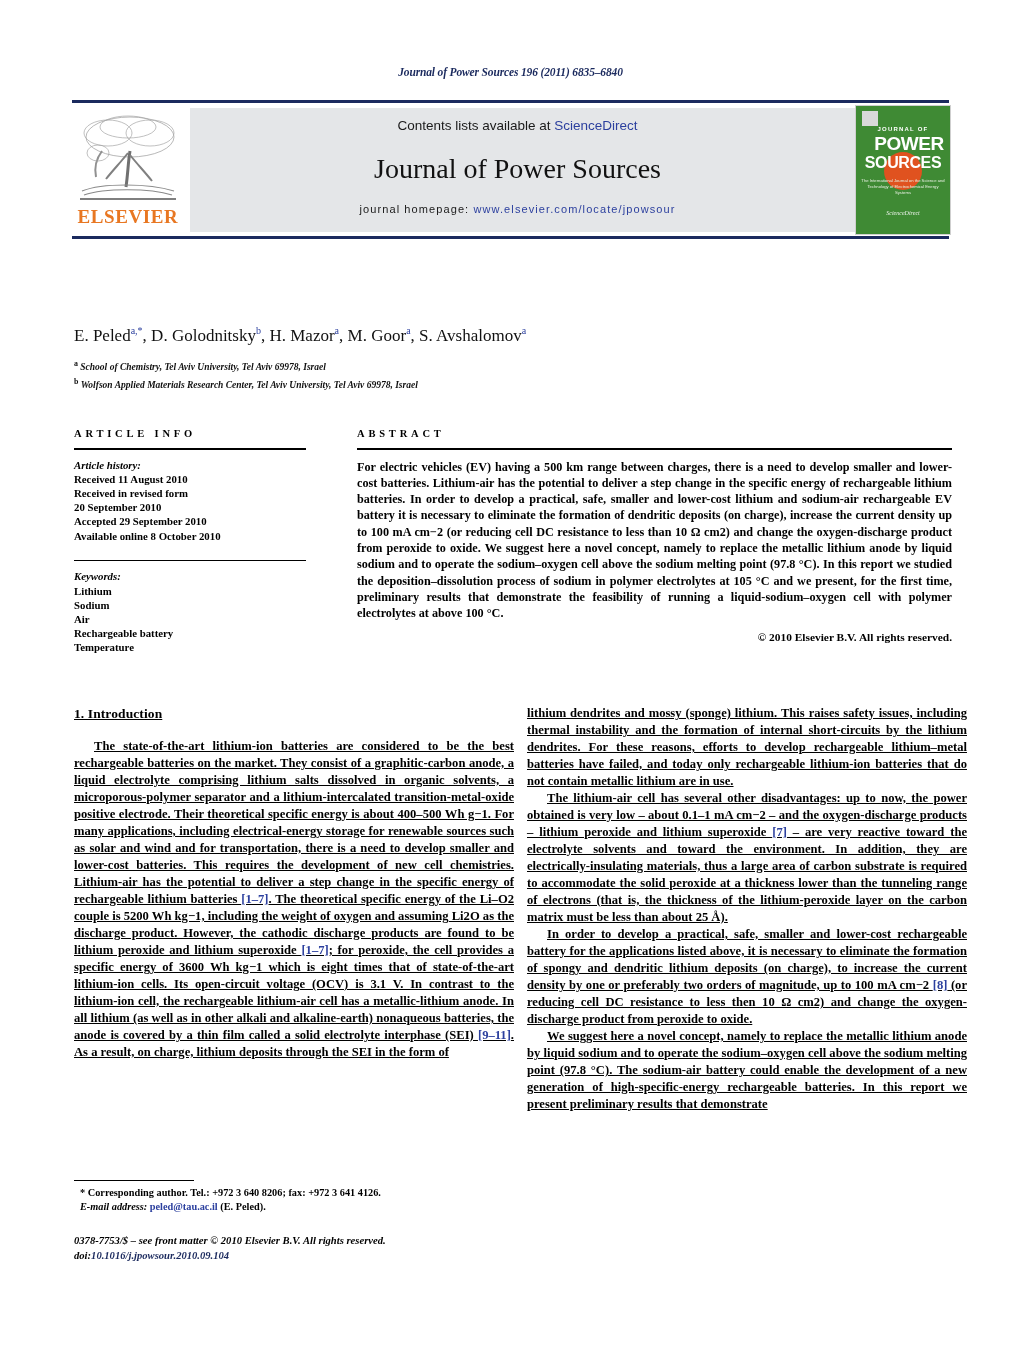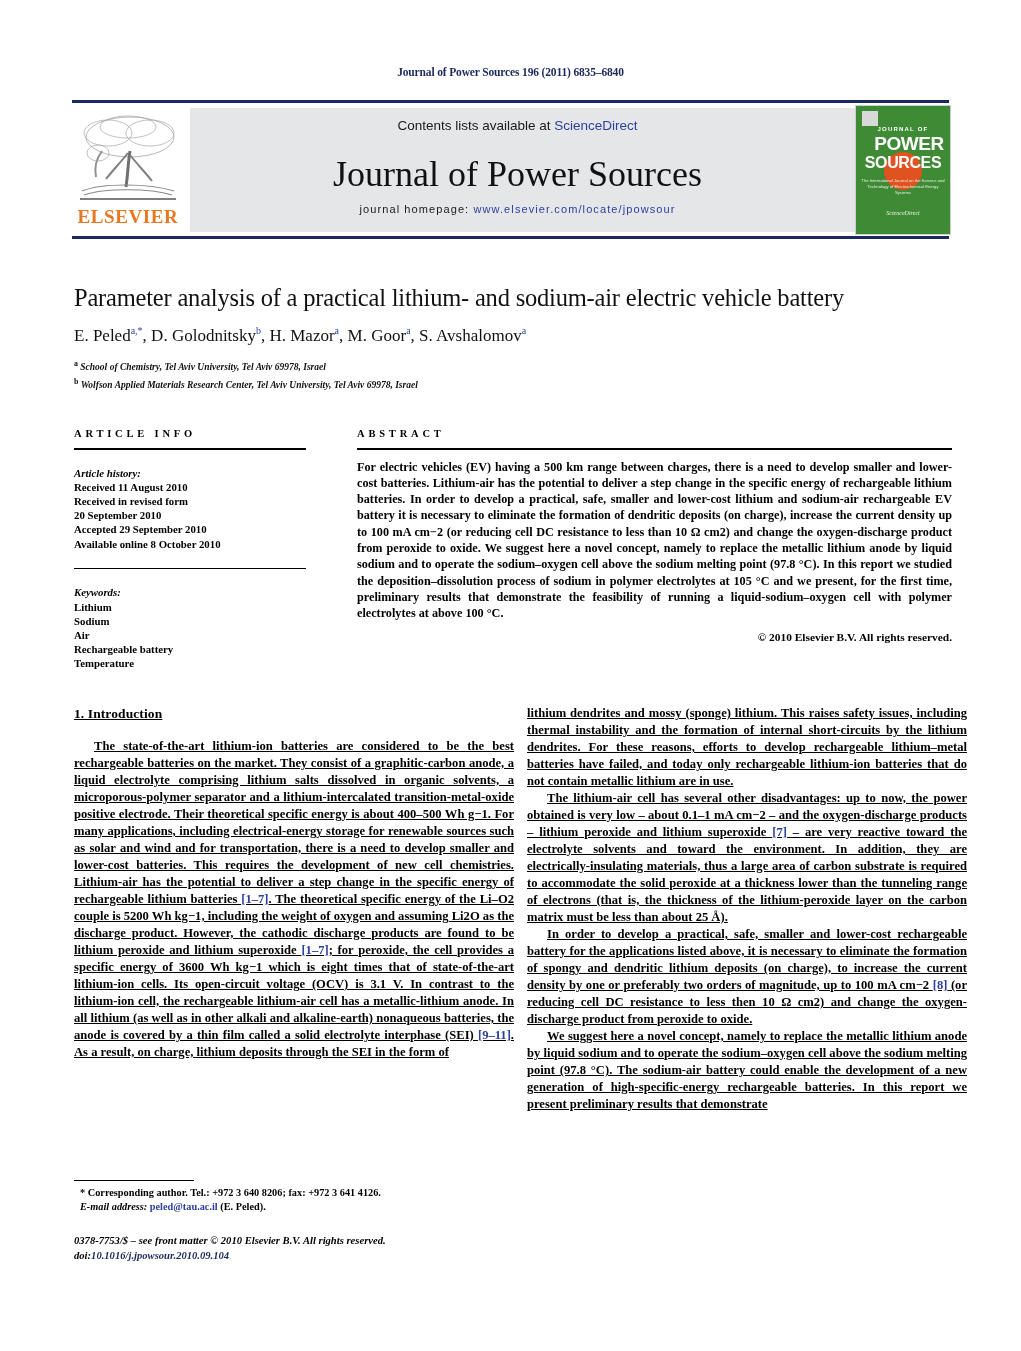--- a/index.html
+++ b/index.html
@@ -25,20 +25,21 @@
   
   .running-head {
     position: absolute;
     left: 0; top: 66px;
     width: 1021px;
     text-align: center;
     font-size: 11.5px;
     font-weight: bold;
     color: #1b2a5e;
     letter-spacing: -0.15px;
+    font-style: italic;
   }
 
   
   .rule-top {
     position: absolute;
     left: 72px; top: 100px;
     width: 877px;
     height: 2.5px;
     background: #1b2a5e;
   }
@@ -95,21 +96,21 @@
     font-size: 13.5px;
     color: #1a1a1a;
   }
   .sd-link { color: #2b3f9e; }
   .journal-title {
     position: absolute;
     left: 0; top: 45px;
     width: 655px;
     text-align: center;
     font-family: "Liberation Serif", serif;
-    font-size: 36px;
+    font-size: 28px;
     color: #111111;
   }
   .homepage-line {
     position: absolute;
     left: 0; top: 95px;
     width: 655px;
     text-align: center;
     font-family: "Liberation Sans", sans-serif;
     font-size: 11px;
     letter-spacing: 1.1px;
@@ -246,21 +247,21 @@
     font-weight: bold;
     letter-spacing: 3.8px;
     color: #000;
   }
   .hr-thin {
     margin-top: 9px;
     height: 1.6px;
     background: #000;
   }
   .info-body {
-    margin-top: 16px;
+    margin-top: 8px;
     font-family: "Liberation Serif", serif;
     font-size: 10.8px;
     font-weight: bold;
     line-height: 14.2px;
   }
   .info-body .lbl { font-style: italic; }
   .kw-rule {
     margin-top: 17px;
     height: 1.6px;
     background: #000;
@@ -387,21 +388,20 @@
       <div class="cover-circle"></div>
       <div class="cover-power">POWER</div>
       <div class="cover-sources">SOURCES</div>
       <div class="cover-sub">The International Journal on the Science and Technology of Electrochemical Energy Systems</div>
       <div class="cover-foot">ScienceDirect</div>
     </div>
   </div>
 
   <div class="rule-bottom"></div>
 
-  <div class="title">Parameter analysis of a practical lithium- and sodium-air electric vehicle battery</div>
 
   <div class="authors">
     E. Peled<sup>a,*</sup>, D. Golodnitsky<sup>b</sup>, H. Mazor<sup>a</sup>, M. Goor<sup>a</sup>, S. Avshalomov<sup>a</sup>
   </div>
 
   <div class="affils">
     <div><sup>a</sup> <span>School of Chemistry, Tel Aviv University, Tel Aviv 69978, Israel</span></div>
     <div><sup>b</sup> <span>Wolfson Applied Materials Research Center, Tel Aviv University, Tel Aviv 69978, Israel</span></div>
   </div>
 

